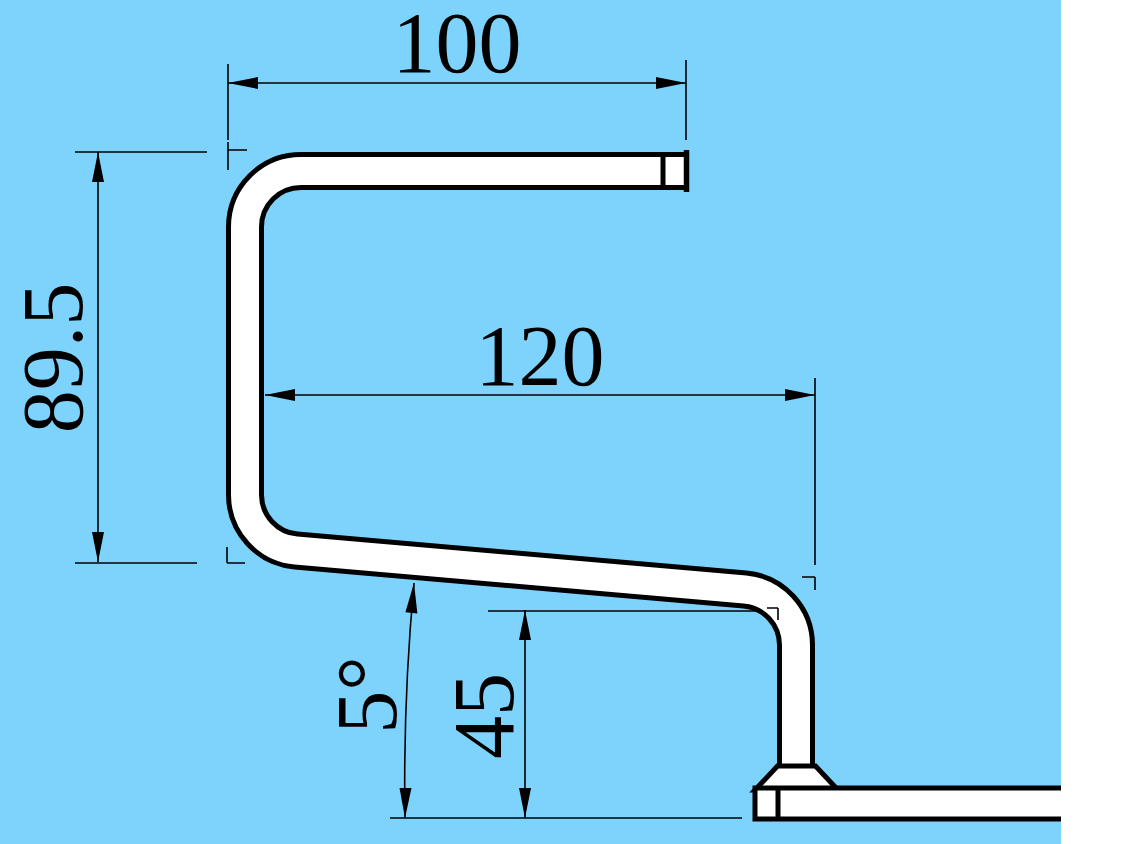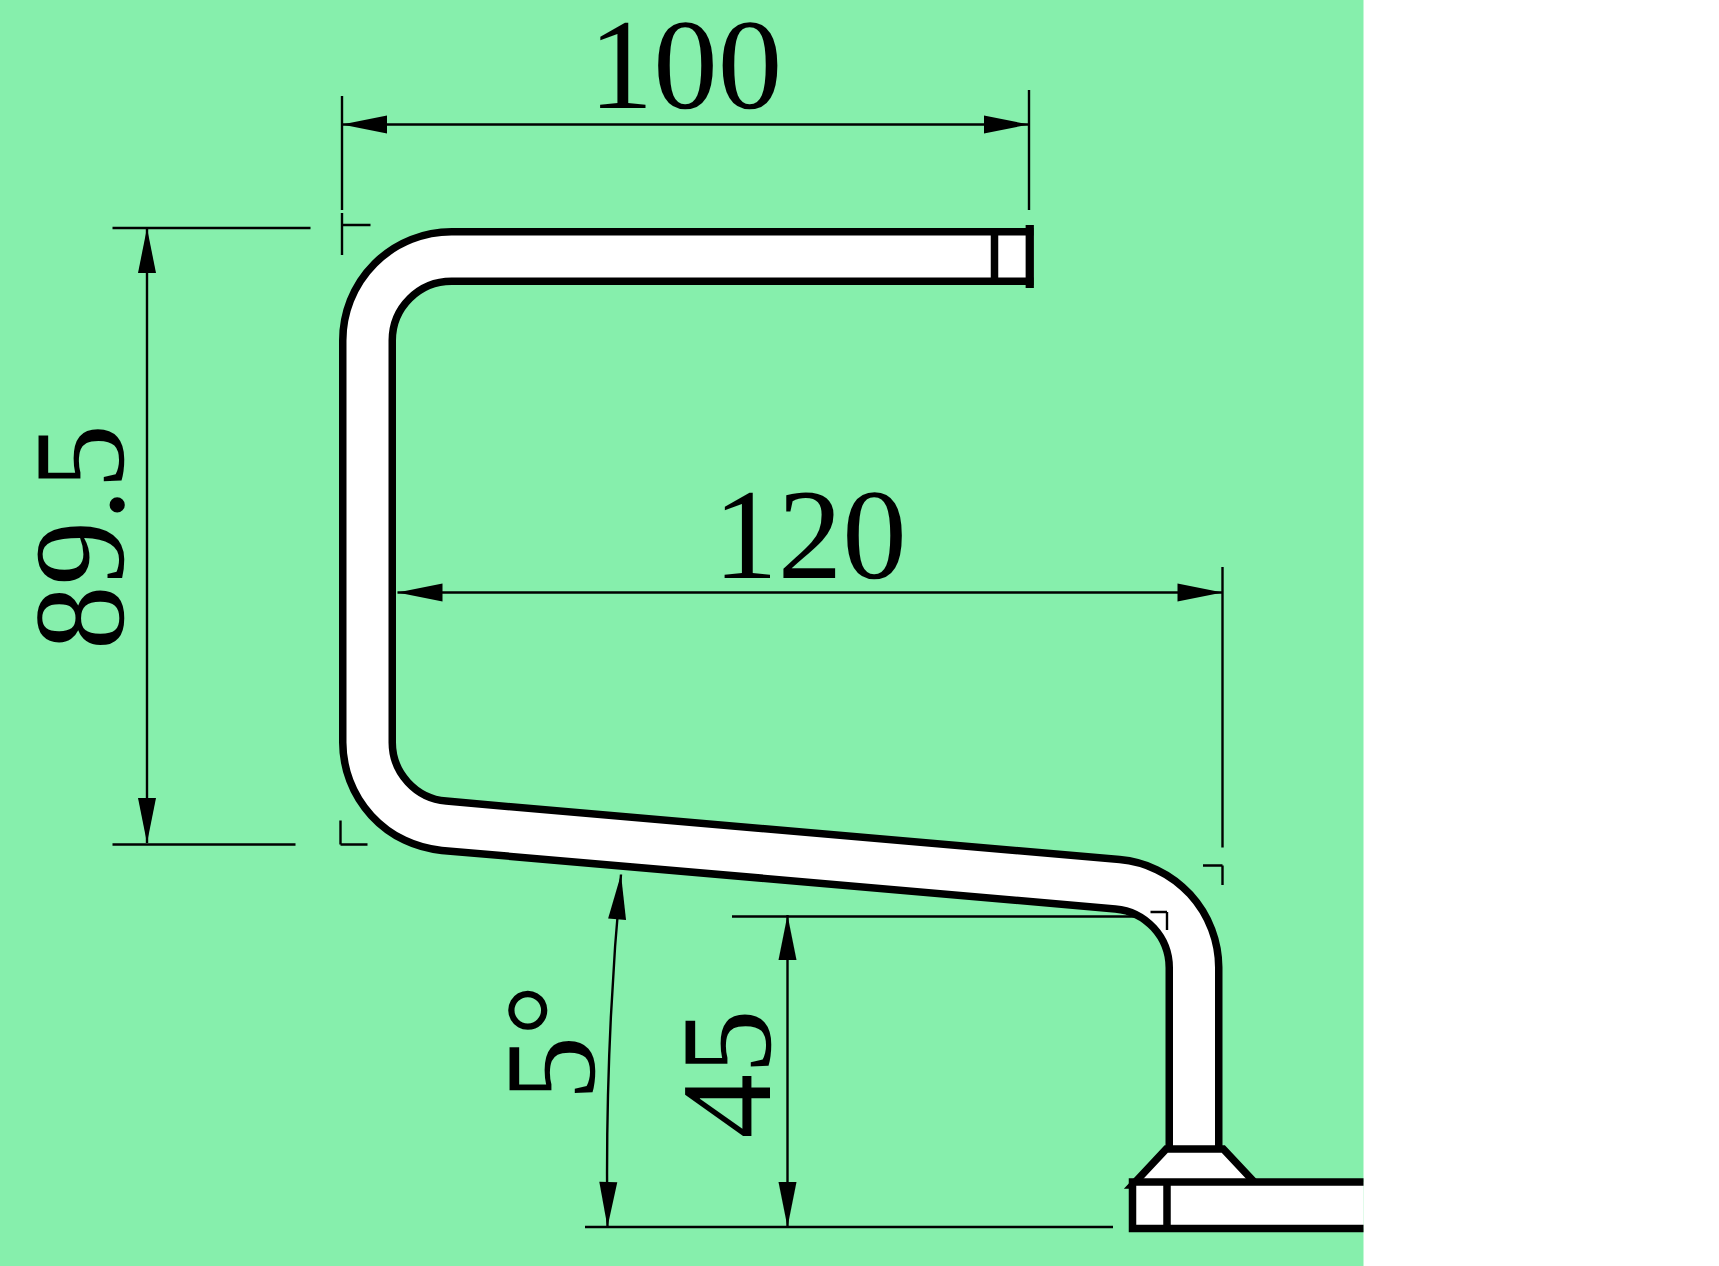--- a/index.html
+++ b/index.html
@@ -2,23 +2,23 @@
 <html><head>
 <meta charset="utf-8">
 <style>
   html, body {
     margin: 0;
     padding: 0;
     background: #ffffff;
   }
   .drawing-stage {
     position: relative;
-    width: 909px;
+    width: 1061px;
     height: 844px;
-    background: #86efac;
+    background: #7dd3fc;
     overflow: hidden;
   }
   svg text {
     font-family: "Liberation Serif", "DejaVu Serif", serif;
     font-size: 86px;
     fill: #000000;
   }
 </style>
 </head>
 <body>

